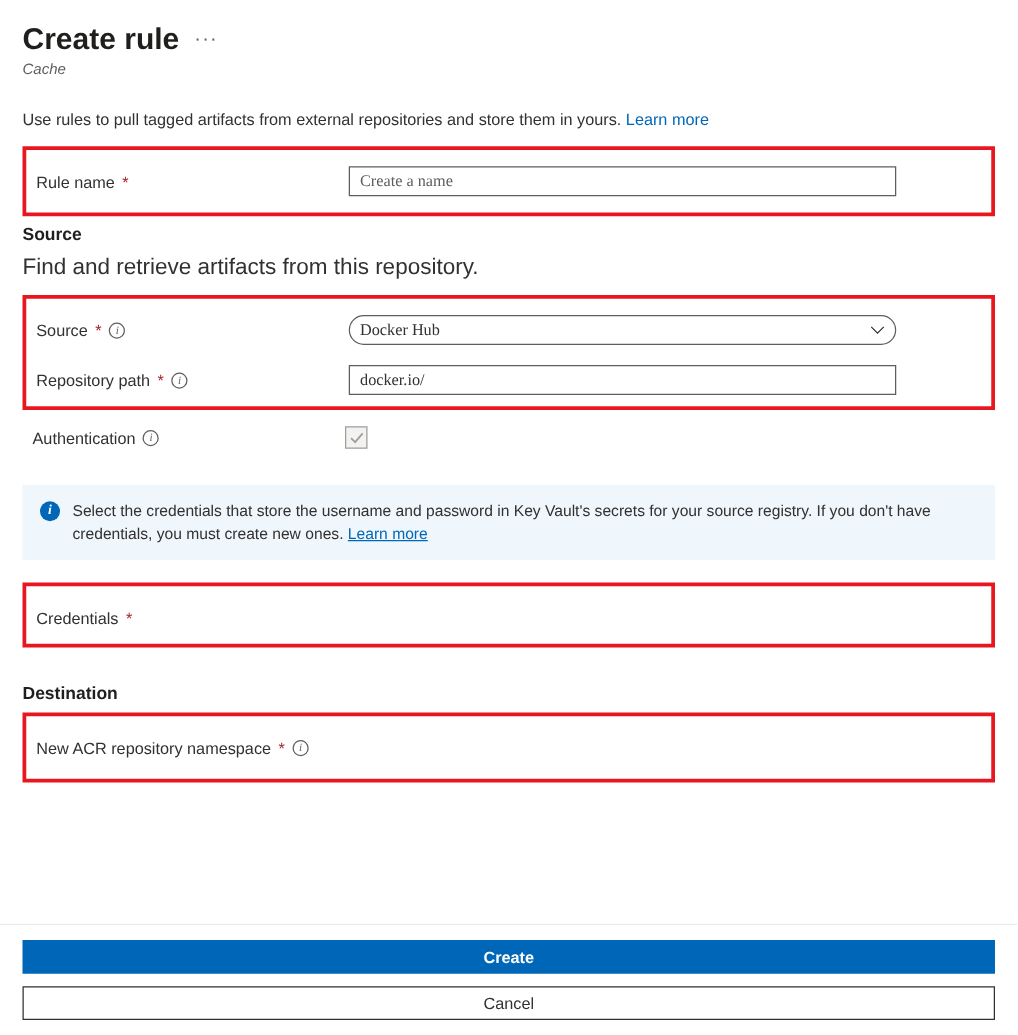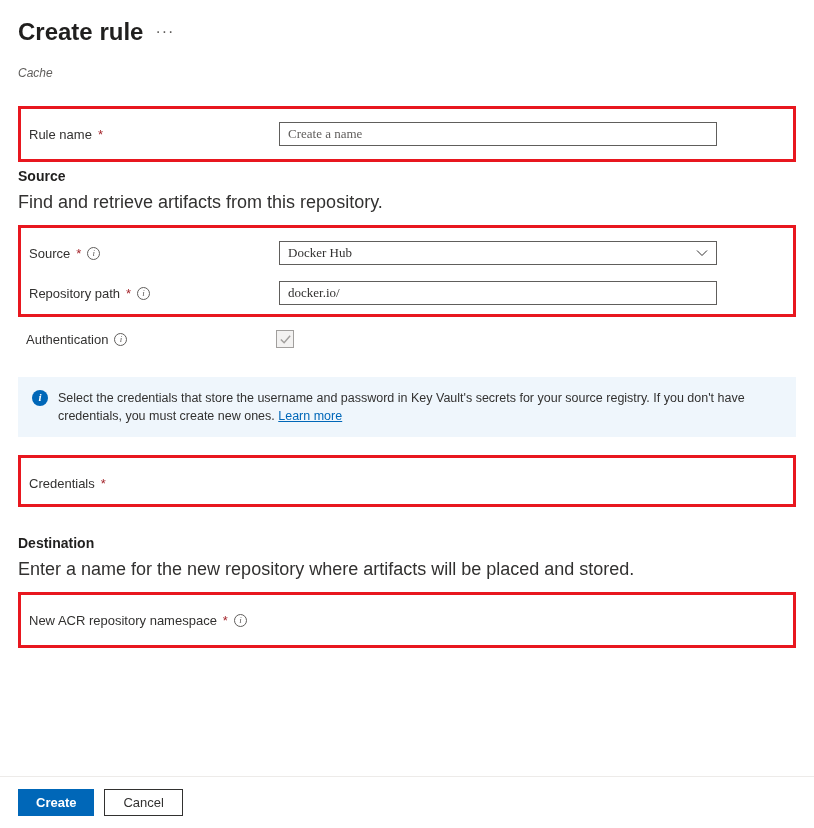--- a/index.html
+++ b/index.html
@@ -12,21 +12,21 @@
       height: 828px;
       position: relative;
     }
     .page {
       padding: 18px 18px 0 18px;
     }
     .header-row {
       display: flex;
       align-items: center;
       gap: 12px;
-      margin-bottom: 20px;
+      margin-bottom: 2px;
     }
     .page-title {
       font-size: 24px;
       font-weight: 600;
       color: #201f1e;
     }
     .ellipsis {
       font-size: 16px;
       color: #605e5c;
       letter-spacing: 1px;
@@ -114,20 +114,21 @@
       color: #323130;
       background: #fff;
     }
     .text-input::placeholder { color: #605e5c; }
     .select-input {
       position: relative;
       display: flex;
       align-items: center;
       justify-content: space-between;
       cursor: pointer;
+      border-radius: 12px;
     }
     .select-input .placeholder { color: #605e5c; }
     .chevron {
       width: 12px;
       height: 12px;
       flex-shrink: 0;
     }
     .chevron svg { display: block; }
     .checkbox {
       width: 18px;
@@ -182,20 +183,21 @@
     .footer {
       position: absolute;
       bottom: 0;
       left: 0;
       right: 0;
       border-top: 1px solid #edebe9;
       padding: 12px 18px;
       display: flex;
       gap: 10px;
       background: #fff;
+      flex-direction: column;
     }
     .btn-primary {
       background: #0067b8;
       color: #fff;
       border: none;
       padding: 6px 18px;
       font-size: 13px;
       font-weight: 600;
       cursor: pointer;
       font-family: inherit;
@@ -215,20 +217,23 @@
 <body>
 
 <div class="page">
 
   <div class="header-row">
     <h1 class="page-title">Create rule</h1>
     <span class="ellipsis">···</span>
   </div>
   <div class="subtitle">Cache</div>
 
+  <p class="desc">
+    <span>Use rules to pull tagged artifacts from external repositories and store them in yours. </span><a class="link">Learn more</a>
+  </p>
 
   <div class="highlight-box">
     <div class="form-row">
       <div class="label-col">
         <span>Rule name</span>
         <span class="req">*</span>
       </div>
       <div class="input-col">
         <input type="text" class="text-input" placeholder="Create a name" style="">
       </div>
@@ -294,21 +299,20 @@
       <div class="label-col">
         <span>Credentials</span>
         <span class="req">*</span>
       </div>
     </div>
   </div>
 
   <div class="spacer"></div>
 
   <div class="section-heading">Destination</div>
-  <p class="section-desc">Enter a name for the new repository where artifacts will be placed and stored.</p>
 
   <div class="highlight-box">
     <div class="form-row">
       <div class="label-col">
         <span>New ACR repository namespace</span>
         <span class="req">*</span>
         <span class="info-icon">i</span>
       </div>
     </div>
   </div>

